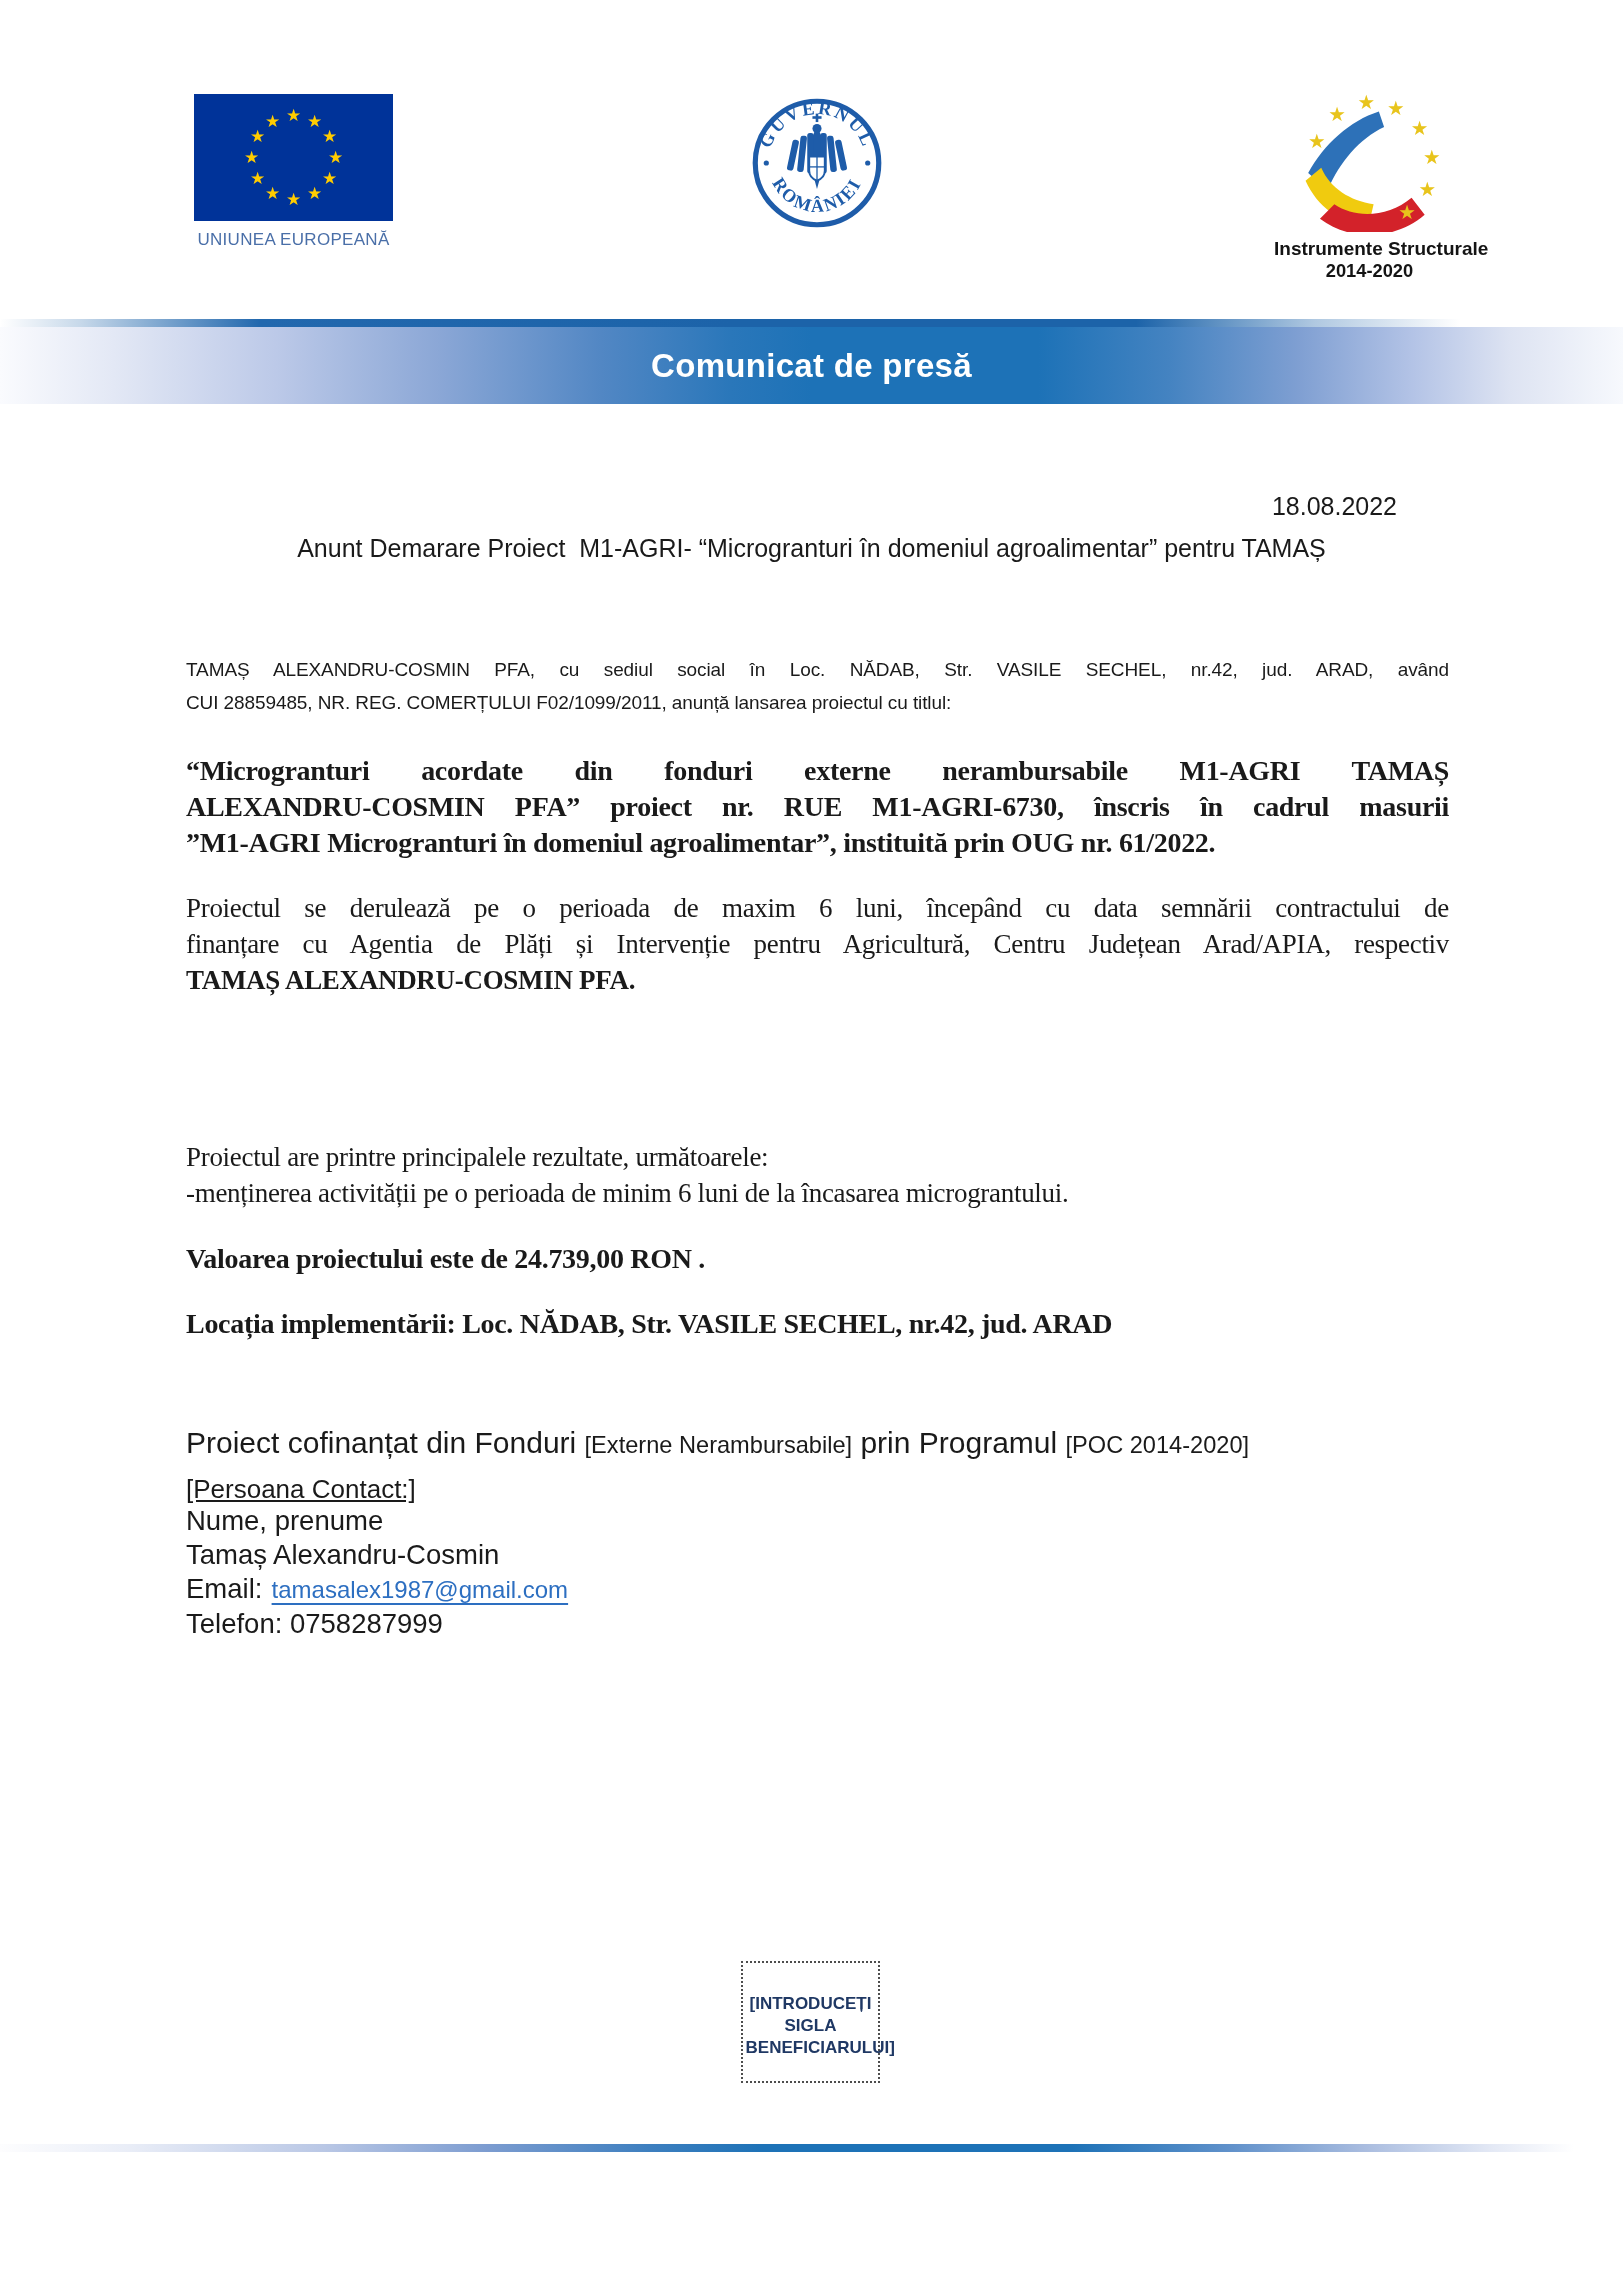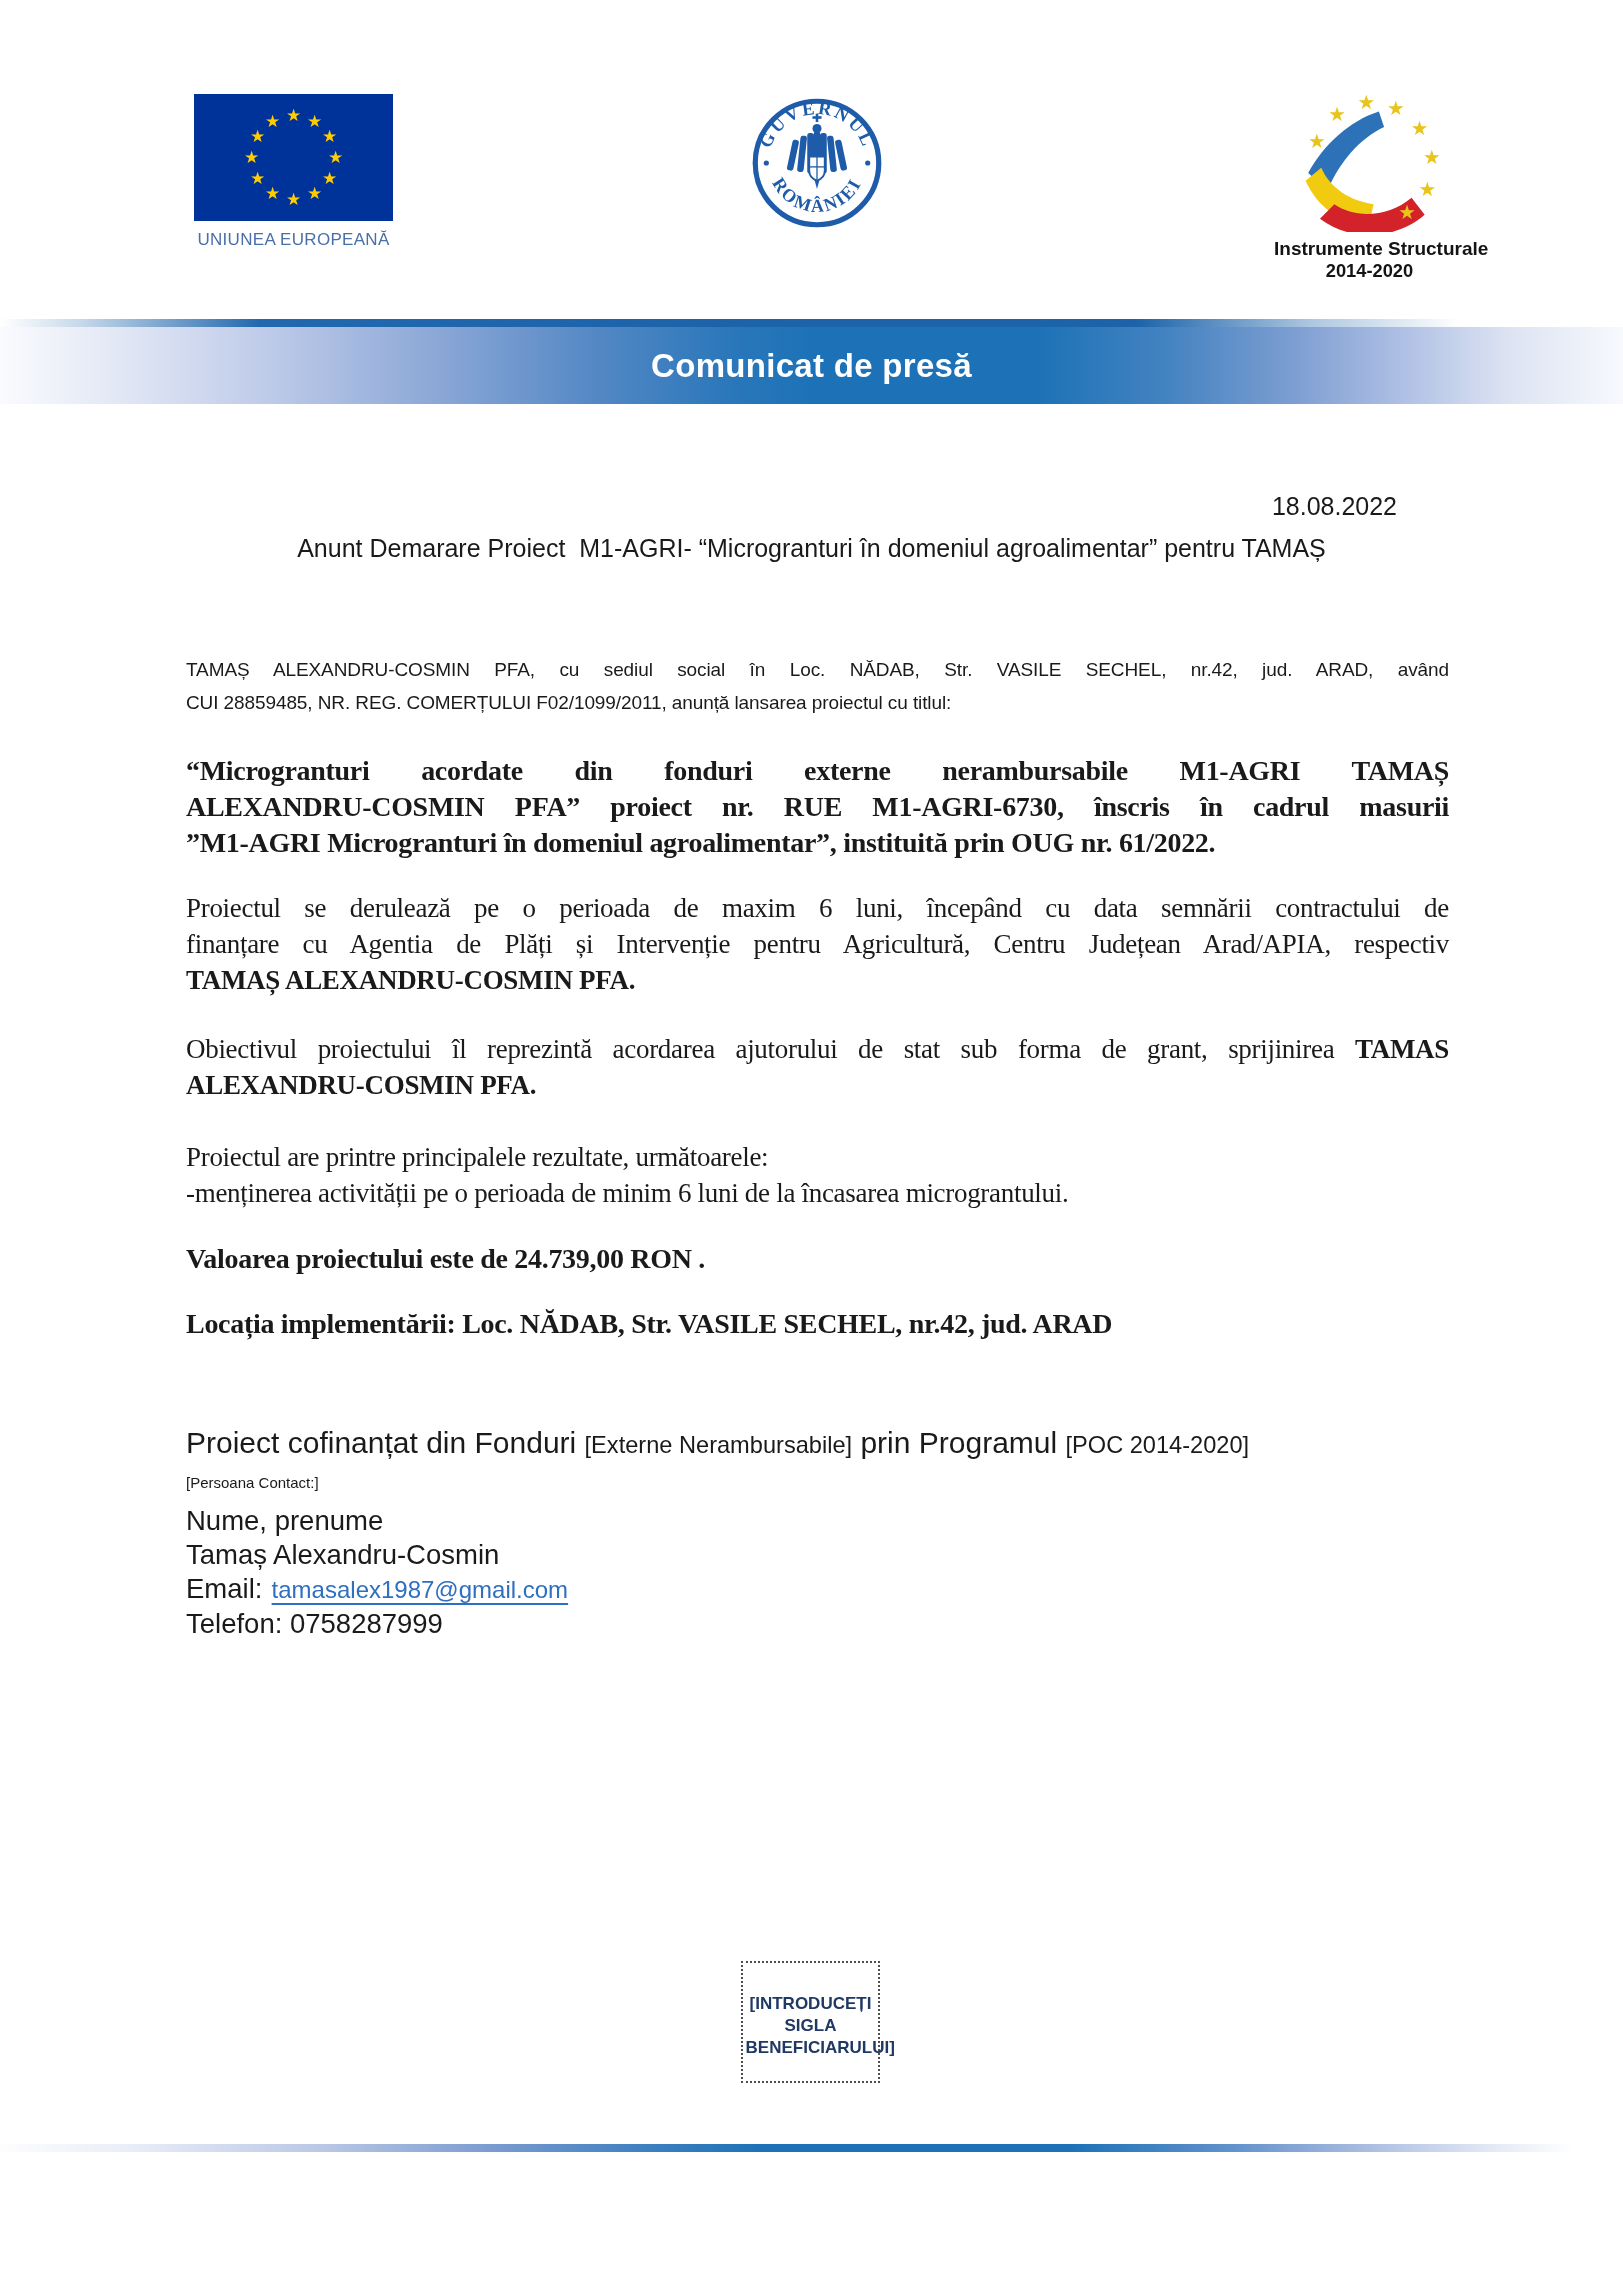--- a/index.html
+++ b/index.html
@@ -43,21 +43,21 @@
   .banner-text{width:100%;height:77px;line-height:77px;text-align:center;color:#ffffff;
                font-size:33px;font-weight:bold;letter-spacing:0.3px;}
 
   
   .date{left:1178px;top:454px;width:219px;text-align:right;font-size:25px;margin-top:38px;}
   .title-block{left:180px;top:530px;width:1263px;text-align:center;font-size:25px;line-height:37px;}
   .body-block{left:186px;width:1263px;}
   .small-in-line{font-size:23.6px;}
   .p8{font-size:30px;margin-top:48px;}
   .contact{font-size:27.5px;}
-  .contact-label{font-size:15px;}
+  .contact-label{font-size:26px;text-decoration:underline;}
   .email-link{font-size:24px;color:var(--link-blue);text-decoration:underline;
               text-decoration-thickness:2px;text-underline-offset:5.2px;margin-left:9.2px;}
 
   
   .sigla-box{left:741px;top:1961px;width:139px;height:122px;border:2px dotted #4d4d4d;
              box-sizing:border-box;}
   .sigla-text{padding:30px 2.6px 0 2.6px;text-align:center;font-size:17px;font-weight:bold;
               line-height:22px;color:var(--box-text);}
 
   
@@ -164,24 +164,20 @@
     <div class="just">ALEXANDRU-COSMIN PFA” proiect  nr. RUE M1-AGRI-6730, înscris în cadrul masurii</div>
     <div class="line">”M1-AGRI Microgranturi în domeniul agroalimentar”, instituită prin OUG nr. 61/2022.</div>
   </div>
 
   <div class="abs body-block serif-p" style="top:890px;">
     <div class="just">Proiectul se derulează pe o perioada de maxim 6 luni, începând cu data semnării contractului de</div>
     <div class="just">finanțare cu Agentia de Plăți și Intervenție pentru Agricultură, Centru Județean Arad/APIA, respectiv</div>
     <div class="line bold">TAMAȘ ALEXANDRU-COSMIN PFA.</div>
   </div>
 
-  <div class="abs body-block serif-p" style="top:1031px;">
-    <div class="just"><span>Obiectivul proiectului îl reprezintă acordarea ajutorului de stat sub forma de grant, sprijinirea </span><span class="bold">TAMAS</span></div>
-    <div class="line bold">ALEXANDRU-COSMIN PFA.</div>
-  </div>
 
   <div class="abs body-block serif-p" style="top:1139px;">
     <div class="line pre">Proiectul are printre principalele rezultate, următoarele:</div>
     <div class="line pre">-menținerea activității pe o perioada de minim 6 luni de la încasarea micrograntului.</div>
   </div>
 
   <div class="abs body-block serif-bold line pre" style="top:1241px;">Valoarea proiectului este de 24.739,00 RON .</div>
 
   <div class="abs body-block serif-bold line pre" style="top:1306px;">Locația implementării: Loc. NĂDAB, Str. VASILE SECHEL, nr.42, jud. ARAD</div>
 

